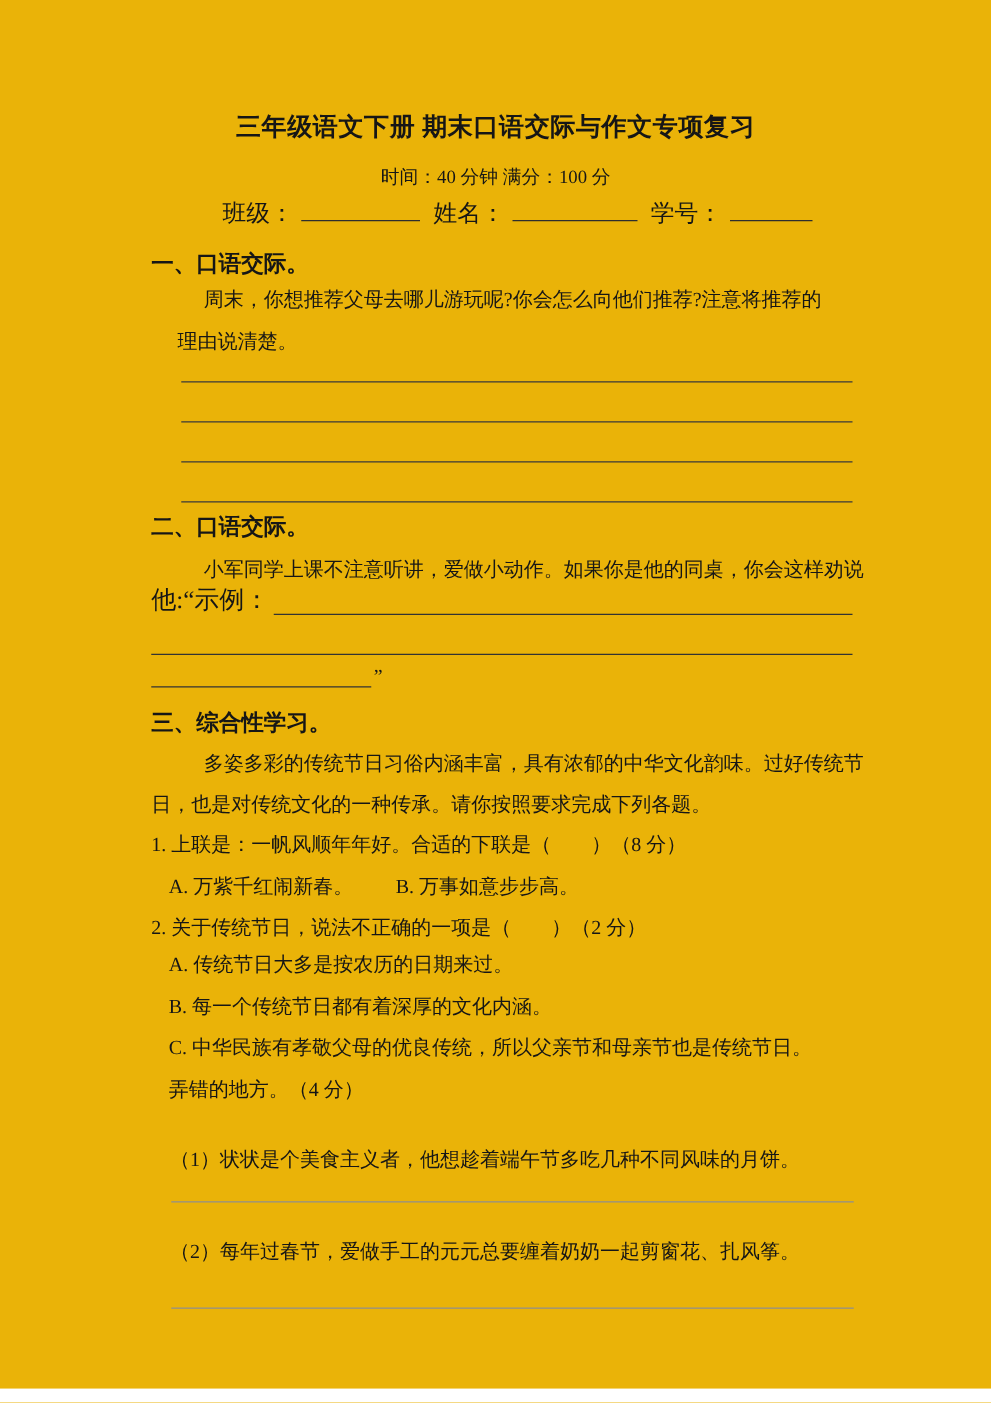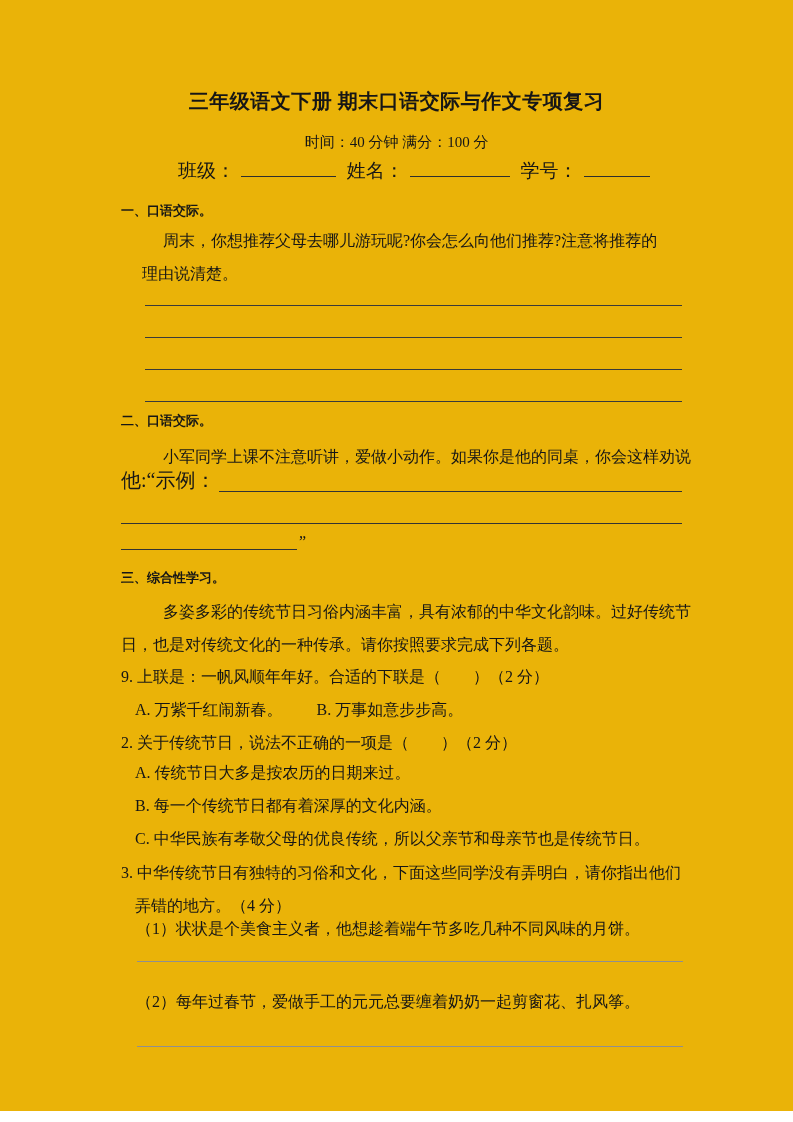--- a/index.html
+++ b/index.html
@@ -30,21 +30,21 @@
     font-size:19px;line-height:26px;
     white-space:nowrap;
   }
   .name-blank{
     display:inline-block;height:19px;
     border-bottom:1.2px solid #2e2e2e;
     margin:0 6px;
   }
   .w95{width:95px}.w100{width:100px}.w66{width:66px}
   .heading{
-    font-size:13px;font-weight:700;line-height:26px;white-space:nowrap;
+    font-size:18px;font-weight:700;line-height:26px;white-space:nowrap;
   }
   .bline{
     font-size:16px;line-height:33px;white-space:nowrap;
   }
   .ind-first{padding-left:42px;}
   .ind-cont{padding-left:21px;}
   .ind-opt{padding-left:14px;}
   .ind-item{padding-left:15px;}
   .ans-block{left:145px;width:537px;}
   .ans-row{height:31px;border-bottom:1.5px solid #3a3a3a;}
@@ -113,35 +113,34 @@
     <span class="short-blank"></span>
     <span class="quote-close">”</span>
   </div>
 
   <div class="abs heading" style="left:121px;top:565px;">三、综合性学习。</div>
   <div class="abs" style="left:121px;top:595px;width:561px;">
     <div class="bline ind-first">多姿多彩的传统节日习俗内涵丰富，具有浓郁的中华文化韵味。过好传统节</div>
     <div class="bline">日，也是对传统文化的一种传承。请你按照要求完成下列各题。</div>
   </div>
 
-  <div class="abs bline" style="left:121px;top:660px;width:561px;">9. 上联是：一帆风顺年年好。合适的下联是（　　）（2 分）</div>
+  <div class="abs bline" style="left:121px;top:660px;width:561px;">1. 上联是：一帆风顺年年好。合适的下联是（　　）（8 分）</div>
   <div class="abs bline ind-opt" style="left:121px;top:693px;width:547px;">
     <span class="opt-a">A. 万紫千红闹新春。</span>
     <span class="opt-b">B. 万事如意步步高。</span>
   </div>
 
   <div class="abs bline" style="left:121px;top:726px;width:561px;">2. 关于传统节日，说法不正确的一项是（　　）（2 分）</div>
   <div class="abs" style="left:121px;top:756px;width:561px;">
     <div class="bline ind-opt">A. 传统节日大多是按农历的日期来过。</div>
     <div class="bline ind-opt">B. 每一个传统节日都有着深厚的文化内涵。</div>
     <div class="bline ind-opt">C. 中华民族有孝敬父母的优良传统，所以父亲节和母亲节也是传统节日。</div>
   </div>
 
   <div class="abs" style="left:121px;top:856px;width:561px;">
-    <div class="bline">3. 中华传统节日有独特的习俗和文化，下面这些同学没有弄明白，请你指出他们</div>
     <div class="bline ind-opt">弄错的地方。（4 分）</div>
   </div>
 
   <div class="abs bline ind-item" style="left:121px;top:912px;width:561px;">（1）状状是个美食主义者，他想趁着端午节多吃几种不同风味的月饼。</div>
   <div class="abs item-blank" style="top:939px;"></div>
 
   <div class="abs bline ind-item" style="left:121px;top:985px;width:561px;">（2）每年过春节，爱做手工的元元总要缠着奶奶一起剪窗花、扎风筝。</div>
   <div class="abs item-blank" style="top:1024px;"></div>
 
 </div>

